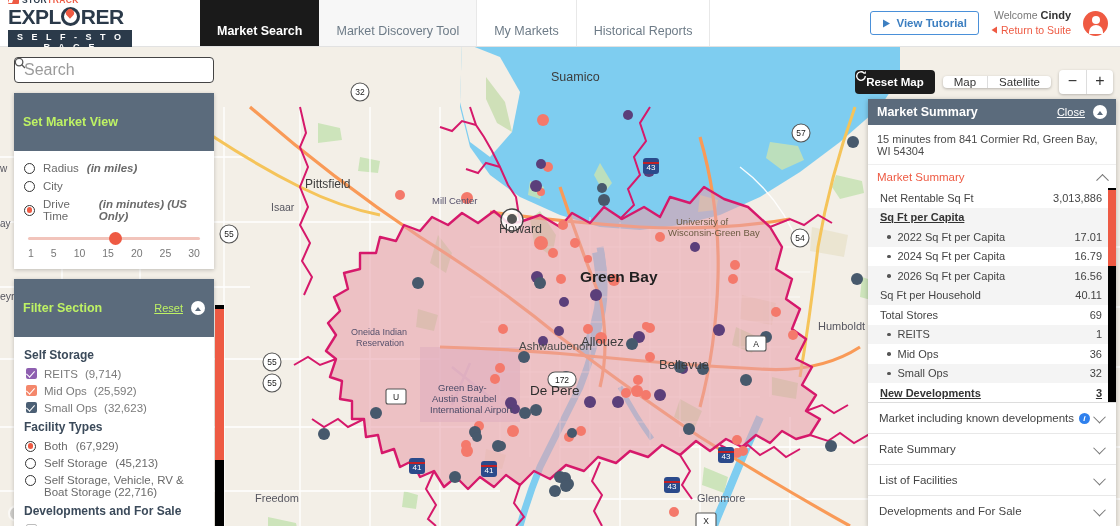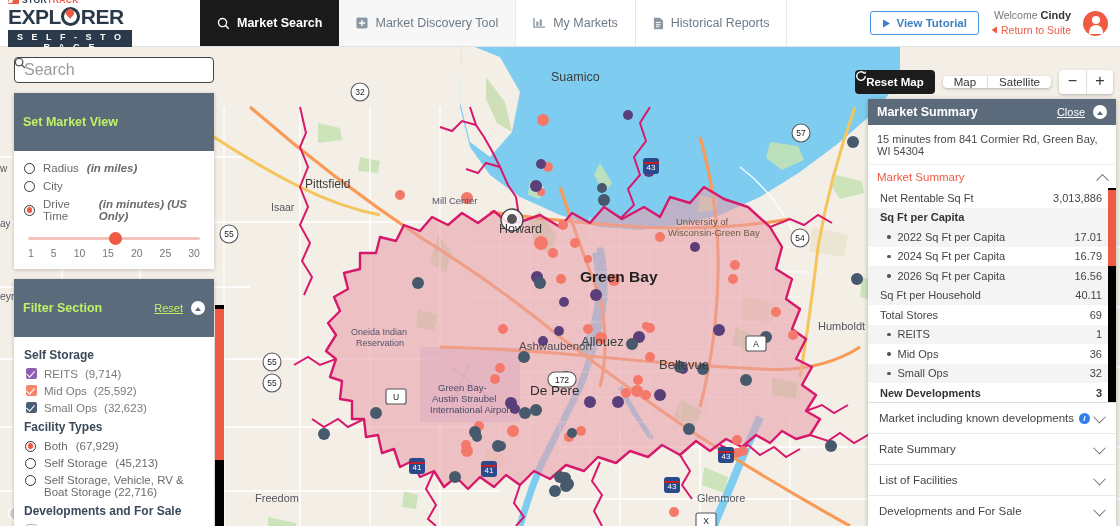--- a/index.html
+++ b/index.html
@@ -56,20 +56,21 @@
     background: #2b3a4a; color: #fff; font-size: 9px; font-weight: bold;
     letter-spacing: 3px; padding: 2px 4px 2px 5px; display: inline-block;
     width: 124px; text-align: center; margin-top: 1px;
   }
   .nav { display: flex; align-items: stretch; margin-left: 0; }
   .nav-item {
     display: flex; align-items: center; gap: 7px;
     padding: 17px 17px; font-size: 12.5px; color: #6d7b87;
     border-right: 1px solid #e8e8e8; cursor: pointer;
     background: #f7f7f7;
+    flex-direction: column;
   }
   .nav-item.plain { background: #ffffff; }
   .nav-item.active {
     background: #1a1a1a; color: #ffffff; font-weight: bold;
     border-right: none;
   }
   .nav-item svg { display: block; }
   .header-right {
     margin-left: auto; display: flex; align-items: center;
     gap: 12px; padding-right: 12px;
@@ -302,21 +303,21 @@
   .chev.down { transform: rotate(45deg) translate(-1px,-1px); }
   .table-scroll {
     position: relative; height: 215px; overflow: hidden;
     border-bottom: 1px solid #ddd;
   }
   .mrow {
     display: flex; align-items: center; font-size: 11px; color: #444;
     padding: 4.5px 14px 4.5px 12px; height: 19.5px;
   }
   .mrow.alt { background: #f4f4f4; }
-  .mrow.bold { font-weight: bold; color: #333; }
+  .mrow.bold { font-weight: bold; color: #333; text-decoration: underline; }
   .mrow .lbl { display: flex; align-items: center; gap: 7px; }
   .mrow .dot {
     width: 3.5px; height: 3.5px; border-radius: 50%; background: #555;
     flex: none; margin-left: 7px;
   }
   .mrow .val { margin-left: auto; }
   .tbl-scrollbar {
     position: absolute; right: 0; top: 0; width: 8px; height: 100%;
     background: #000;
   }

